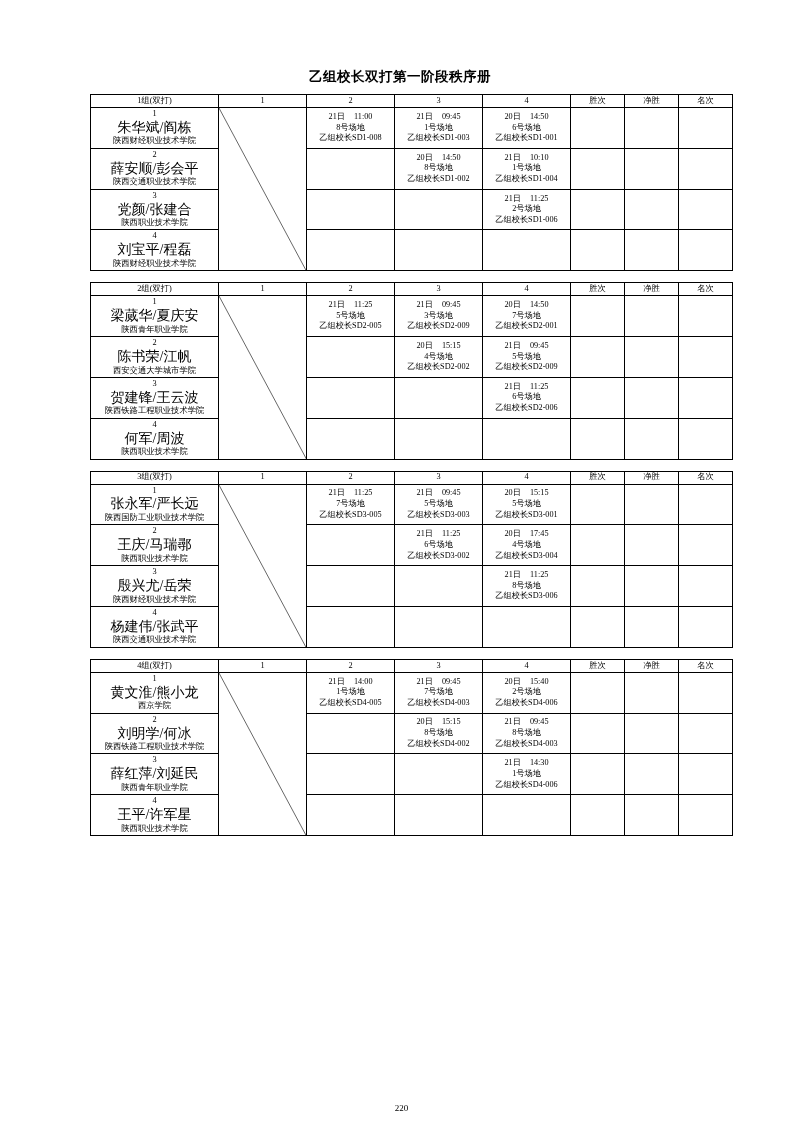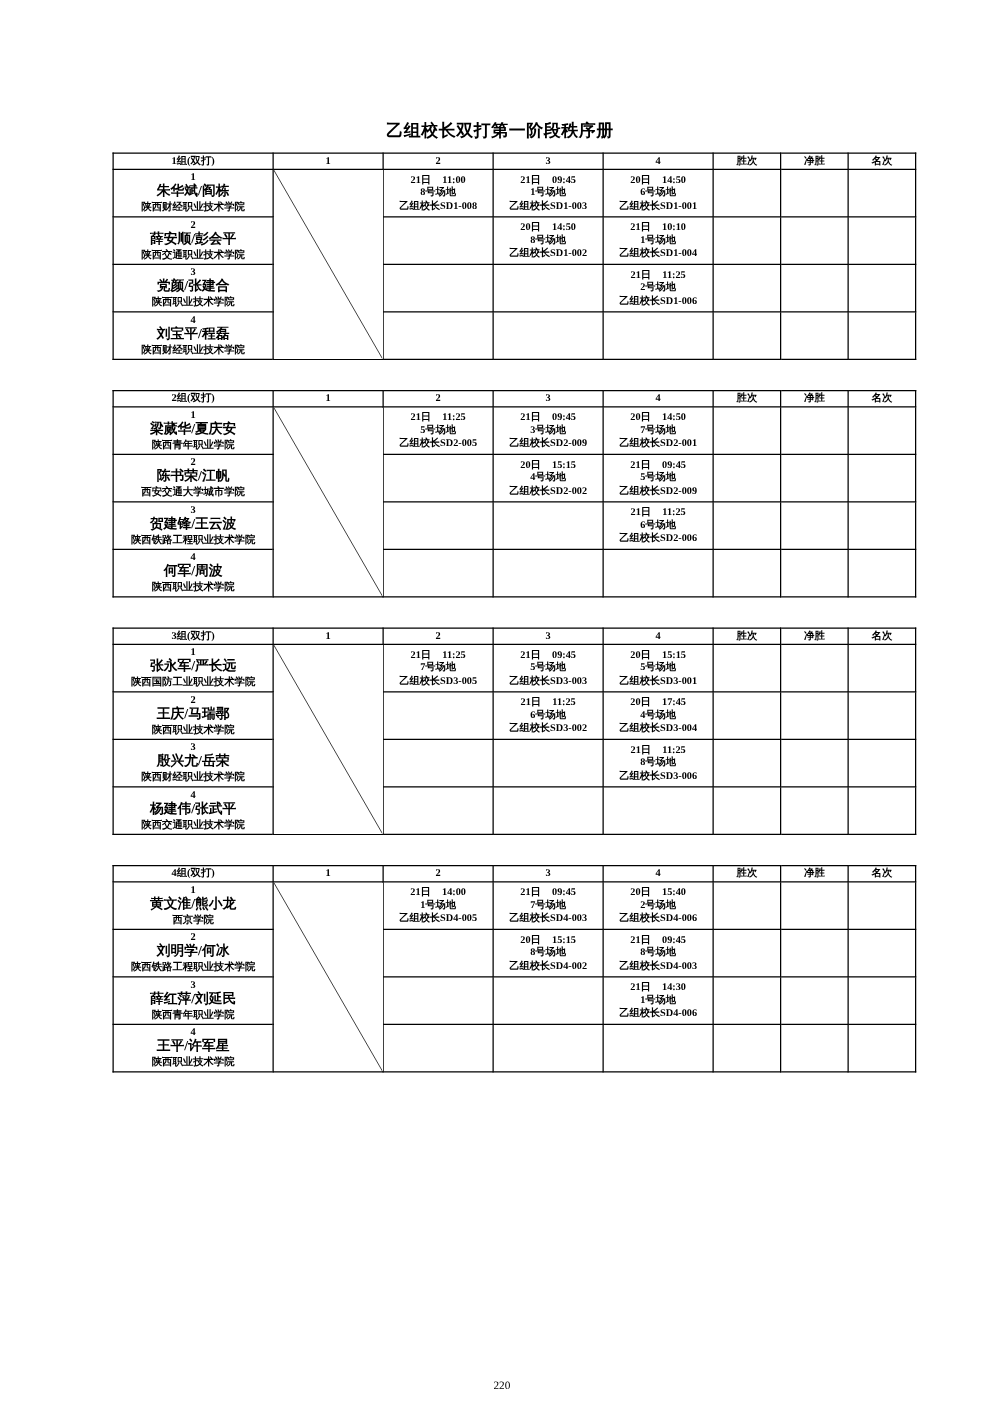--- a/index.html
+++ b/index.html
@@ -17,33 +17,32 @@
     position: relative;
     width: 800px;
     height: 1131px;
     padding: 0;
   }
   .doc-title {
     text-align: center;
     font-size: 13.5px;
     font-weight: bold;
     margin: 0;
-    padding-top: 96px;
+    padding-top: 68px;
     padding-bottom: 8px;
     letter-spacing: 0.5px;
   }
   .groups {
     margin: 0 90px 0 90px;
   }
   table.grp {
     border-collapse: collapse;
     width: 620px;
-    margin-bottom: 24px;
+    margin-bottom: 11px;
     table-layout: fixed;
-    font-weight: bold;
   }
   table.grp td {
     border: 1px solid #000000;
     vertical-align: middle;
     font-size: 8.3px;
     line-height: 1.25;
     padding: 0;
     text-align: center;
     position: relative;
   }
@@ -61,21 +60,21 @@
     height: 38px;
     padding: 1px 2px;
   }
   .pl-num {
     display: block;
     font-size: 8.3px;
     line-height: 1.2;
   }
   .pl-names {
     display: block;
-    font-size: 11px;
+    font-size: 14px;
     line-height: 1.25;
   }
   .pl-club {
     display: block;
     font-size: 8.3px;
     line-height: 1.25;
   }
   td.match {
     height: 38px;
     padding: 1px 1px;

